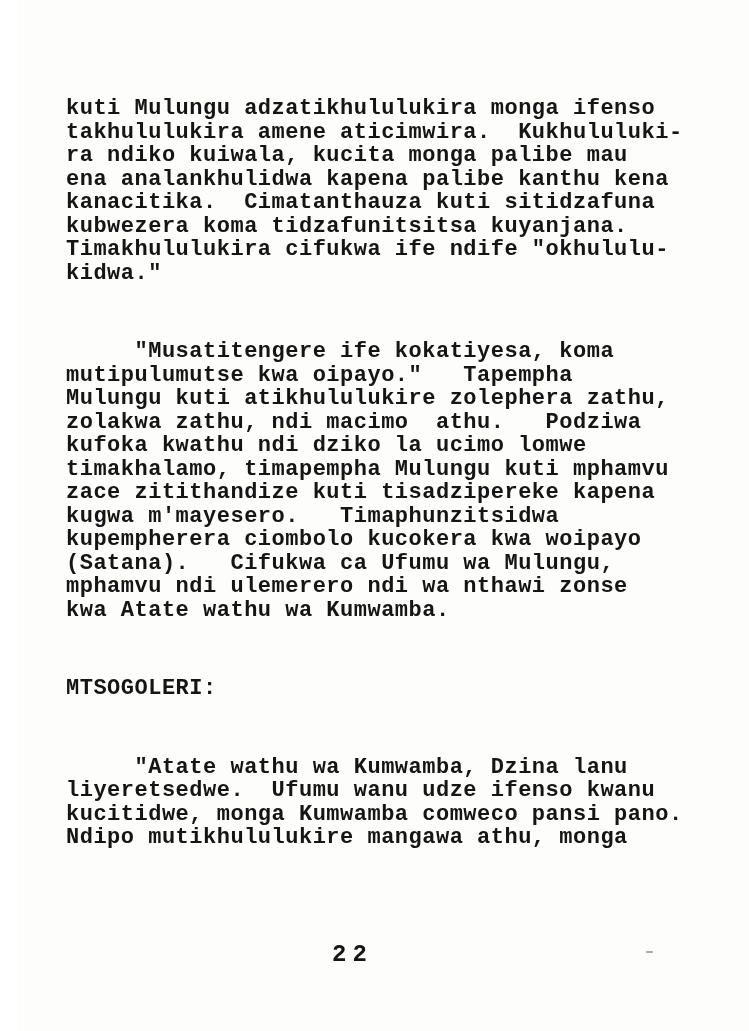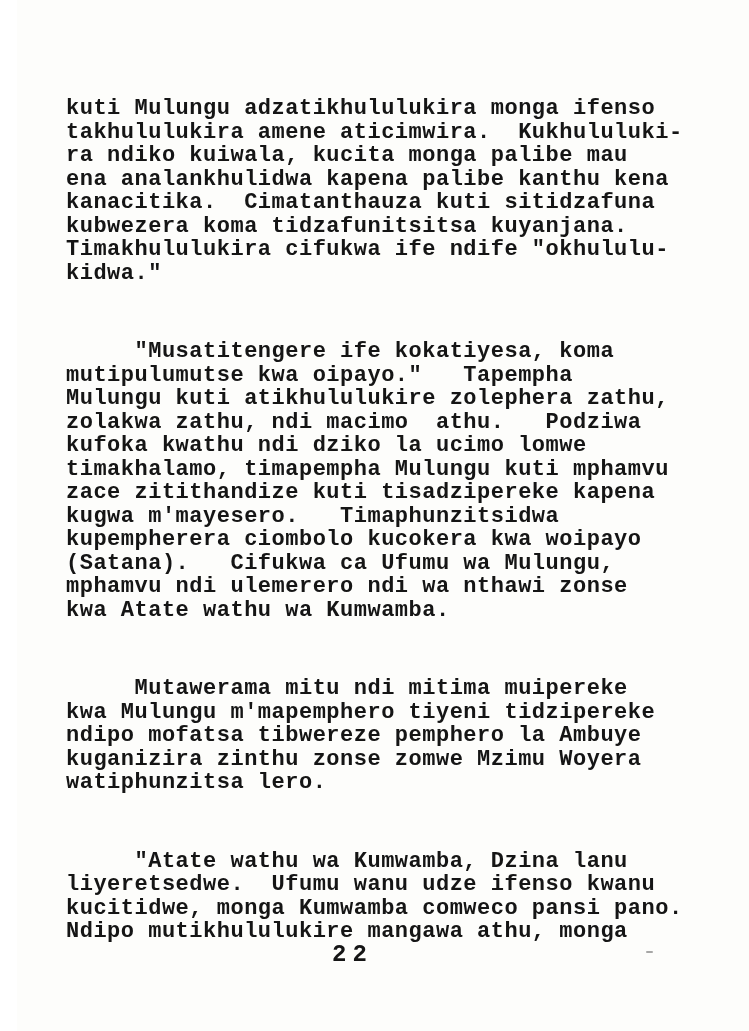--- a/index.html
+++ b/index.html
@@ -55,20 +55,20 @@
     border-radius: 1px;
   }
 </style>
 </head>
 <body>
 
 <div class="page">
   <div class="text-block">
     <div class="para"><div class="line">kuti Mulungu adzatikhululukira monga ifenso</div><div class="line">takhululukira amene aticimwira.  Kukhululuki-</div><div class="line">ra ndiko kuiwala, kucita monga palibe mau</div><div class="line">ena analankhulidwa kapena palibe kanthu kena</div><div class="line">kanacitika.  Cimatanthauza kuti sitidzafuna</div><div class="line">kubwezera koma tidzafunitsitsa kuyanjana.</div><div class="line">Timakhululukira cifukwa ife ndife "okhululu-</div><div class="line">kidwa."</div></div>
     <div class="para"><div class="line">     "Musatitengere ife kokatiyesa, koma</div><div class="line">mutipulumutse kwa oipayo."   Tapempha</div><div class="line">Mulungu kuti atikhululukire zolephera zathu,</div><div class="line">zolakwa zathu, ndi macimo  athu.   Podziwa</div><div class="line">kufoka kwathu ndi dziko la ucimo lomwe</div><div class="line">timakhalamo, timapempha Mulungu kuti mphamvu</div><div class="line">zace zitithandize kuti tisadzipereke kapena</div><div class="line">kugwa m'mayesero.   Timaphunzitsidwa</div><div class="line">kupempherera ciombolo kucokera kwa woipayo</div><div class="line">(Satana).   Cifukwa ca Ufumu wa Mulungu,</div><div class="line">mphamvu ndi ulemerero ndi wa nthawi zonse</div><div class="line">kwa Atate wathu wa Kumwamba.</div></div>
-    <div class="para"><div class="line">     Mutawerama mitu ndi mitima muipereke</div><div class="line">kwa Mulungu m'mapemphero tiyeni tidzipereke</div><div class="line">ndipo mofatsa tibwereze pemphero la Ambuye</div><div class="line">kuganizira zinthu zonse zomwe Mzimu Woyera</div><div class="line">watiphunzitsa lero.</div></div>
+    <div class="para"><div class="line">MTSOGOLERI:</div></div>
     <div class="para"><div class="line">     "Atate wathu wa Kumwamba, Dzina lanu</div><div class="line">liyeretsedwe.  Ufumu wanu udze ifenso kwanu</div><div class="line">kucitidwe, monga Kumwamba comweco pansi pano.</div><div class="line">Ndipo mutikhululukire mangawa athu, monga</div></div>
   </div>
 
   <div class="page-number">22</div>
 
   <div class="scan-speck"></div>
 </div>
 
 </body></html>

